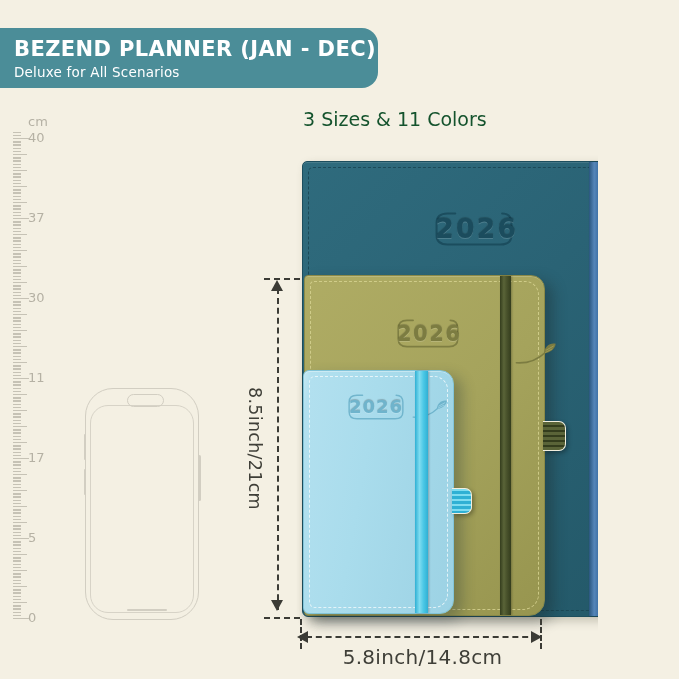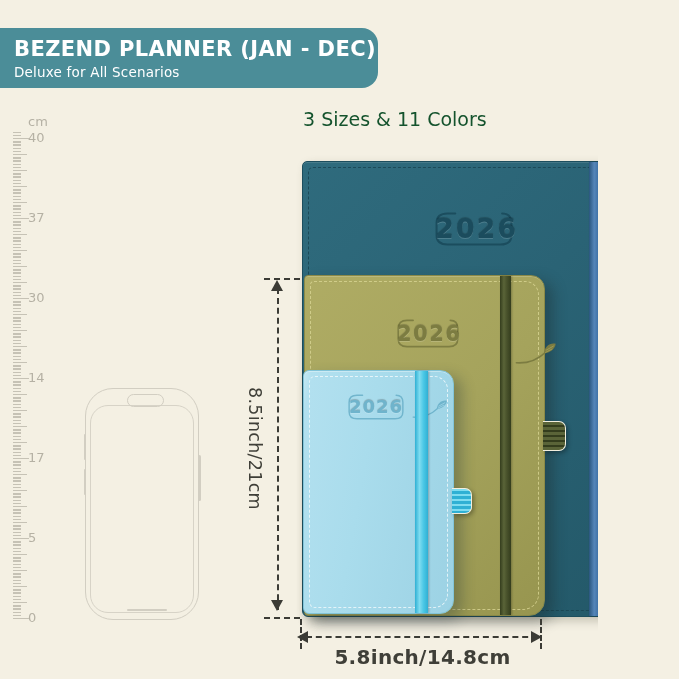--- a/index.html
+++ b/index.html
@@ -86,42 +86,42 @@
   .vtick{position:absolute;border-left:2px dashed #3b3b35;height:30px;top:619px;}
   .hline{position:absolute;left:306px;top:636px;width:232px;border-top:2px dashed #3b3b35;}
   .arr{position:absolute;width:0;height:0;}
   .arr.up{left:271px;top:280px;border-left:6.5px solid transparent;border-right:6.5px solid transparent;border-bottom:11px solid #3b3b35;}
   .arr.down{left:271px;top:600px;border-left:6.5px solid transparent;border-right:6.5px solid transparent;border-top:11px solid #3b3b35;}
   .arr.left{left:297px;top:630.5px;border-top:6.5px solid transparent;border-bottom:6.5px solid transparent;border-right:11px solid #3b3b35;}
   .arr.right{left:531px;top:630.5px;border-top:6.5px solid transparent;border-bottom:6.5px solid transparent;border-left:11px solid #3b3b35;}
   .vdim-label{position:absolute;left:195px;top:437px;width:120px;height:20px;text-align:center;
         transform:rotate(90deg);font-size:17.5px;color:#3f3f38;letter-spacing:.3px;}
   .hdim-label{position:absolute;left:330px;top:645px;width:185px;text-align:center;
-        font-size:20px;color:#3f3f38;letter-spacing:.3px;font-weight:bold;}
+        font-size:20px;color:#3f3f38;letter-spacing:.3px;}
 </style>
 </head>
 <body>
 
 <div class="canvas">
 
   <div class="banner" style="--bg: #4b8d98; --fg: #ffffff;">
     <div class="banner-title">BEZEND PLANNER (JAN - DEC)</div>
     <div class="banner-sub">Deluxe for All Scenarios</div>
   </div>
 
   <div class="subheader">
     <div>3 Sizes &amp; 11 Colors</div>
   </div>
 
   <div class="ruler" id="ruler">
     <span class="runit">cm</span>
     <span class="rlabel" style="top:130px">40</span>
     <span class="rlabel" style="top:210px">37</span>
     <span class="rlabel" style="top:290px">30</span>
-    <span class="rlabel" style="top:370px">14</span>
+    <span class="rlabel" style="top:370px">11</span>
     <span class="rlabel" style="top:450px">17</span>
     <span class="rlabel" style="top:530px">5</span>
     <span class="rlabel" style="top:610px">0</span>
   <div class="tick" style="top: 618px; width: 16px;"></div>
       <div class="tick" style="top: 614.8px; width: 8px;"></div>
       <div class="tick" style="top: 611.6px; width: 8px;"></div>
       <div class="tick" style="top: 608.4px; width: 8px;"></div>
       <div class="tick" style="top: 605.2px; width: 8px;"></div>
       <div class="tick" style="top: 602px; width: 14px;"></div>
       <div class="tick" style="top: 598.8px; width: 8px;"></div>

